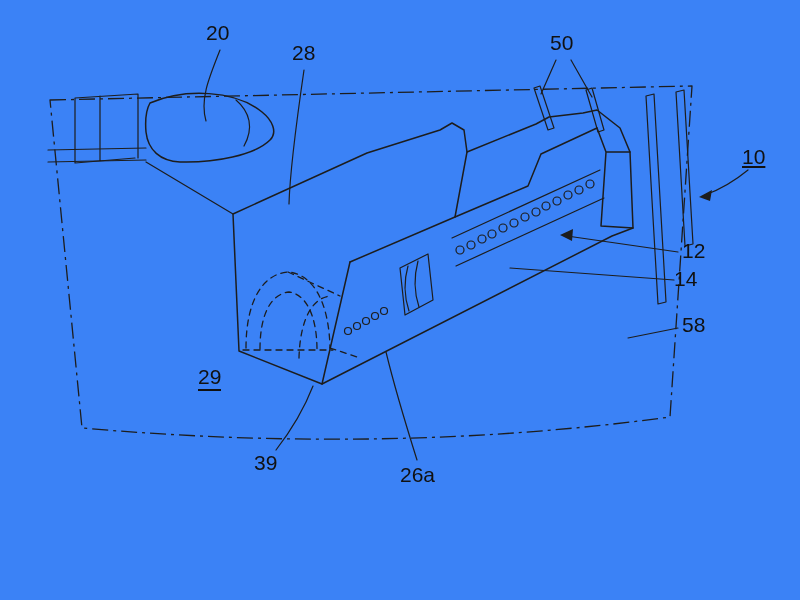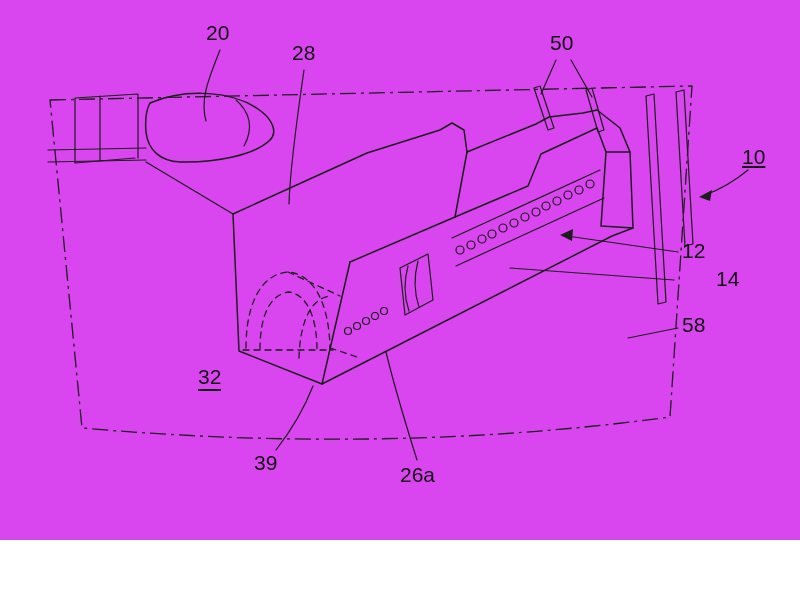--- a/index.html
+++ b/index.html
@@ -1,21 +1,21 @@
 <!DOCTYPE html>
 <html><head>
 <meta charset="utf-8">
 <style>
   html,body{margin:0;padding:0;}
   body{
     width:800px;height:600px;background:#ffffff;
     font-family:"Liberation Sans", sans-serif;
     color:#111;
   }
-  .stage{position:relative;width:800px;height:540px;background:#d946ef;overflow:hidden;}
+  .stage{position:relative;width:800px;height:600px;background:#3b82f6;overflow:hidden;}
   .stage svg{position:absolute;left:0;top:0;}
   .ref-label{
     position:absolute;font-size:21px;line-height:1;color:#111;
     white-space:nowrap;user-select:none;
   }
   .ref-label.underline{border-bottom:2px solid #111;padding-bottom:2px;}
   .caption{
     position:absolute;font-size:42px;font-weight:600;letter-spacing:2px;color:#111;
     line-height:1;white-space:nowrap;
   }
@@ -118,20 +118,20 @@
       <path class="thin" d="M 276 450 C 293 428 306 404 313 386"></path>
       <path class="thin" d="M 417 460 C 406 425 394 385 386 352"></path>
     </g>
   </svg>
 
   <div class="ref-label" style="left:206px;top:22px;">20</div>
   <div class="ref-label" style="left:292px;top:42px;">28</div>
   <div class="ref-label" style="left:550px;top:32px;">50</div>
   <div class="ref-label" style="left:742px;top:146px;text-decoration:underline;">10</div>
   <div class="ref-label" style="left:682px;top:240px;">12</div>
-  <div class="ref-label" style="left:716px;top:268px;text-align:center;">14</div>
+  <div class="ref-label" style="left:674px;top:268px;text-align:center;">14</div>
   <div class="ref-label" style="left:682px;top:314px;">58</div>
-  <div class="ref-label underline" style="left:198px;top:366px;">32</div>
+  <div class="ref-label underline" style="left:198px;top:366px;">29</div>
   <div class="ref-label" style="left:254px;top:452px;">39</div>
   <div class="ref-label" style="left:400px;top:464px;">26a</div>
 
 
 </div>
 
 </body></html>

